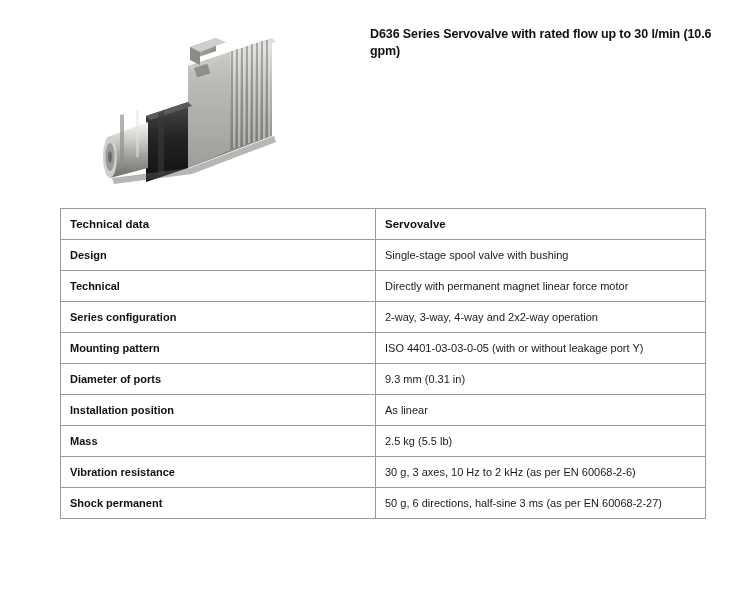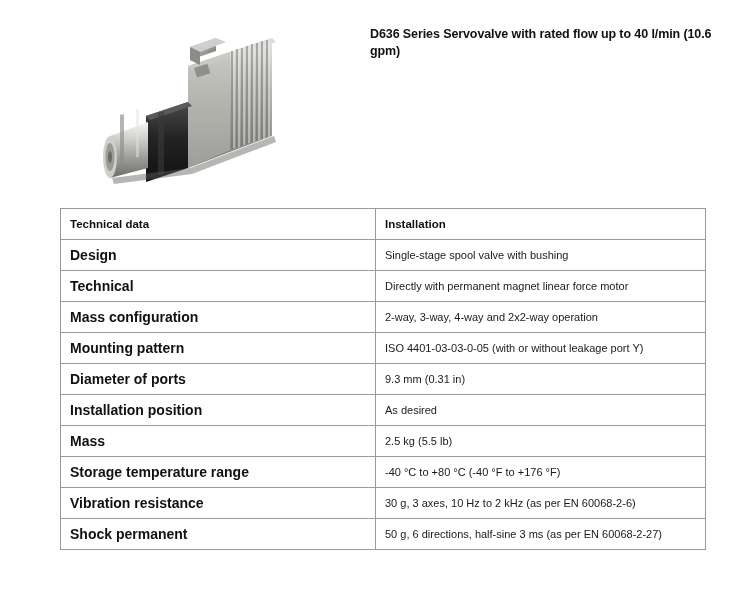--- a/index.html
+++ b/index.html
@@ -57,21 +57,21 @@
     text-align: left;
     vertical-align: middle;
     height: 16px;
   }
   .spec-table th {
     font-size: 11.5px;
     font-weight: bold;
     color: #111111;
   }
   .spec-table td.label {
-    font-size: 14px;
+    font-size: 11px;
     font-weight: bold;
     color: #111111;
     margin-left: 47px;
   }
   .spec-table td.value {
     font-size: 11px;
     font-weight: normal;
     color: #1a1a1a;
   }
 </style>
@@ -162,67 +162,63 @@
       <ellipse cx="70" cy="139" rx="4.5" ry="14" fill="#9b9b97"></ellipse>
       <ellipse cx="70" cy="139" rx="2" ry="6" fill="#6b6b68"></ellipse>
       <rect x="80" y="108" width="4" height="47" fill="#8c8c89" opacity="0.65" transform="skewY(-8)"></rect>
       <rect x="96" y="105" width="3" height="48" fill="#e3e3e0" opacity="0.5" transform="skewY(-8)"></rect>
     </g>
 
     <polygon points="72,160 150,150 234,118 236,124 152,156 74,166" fill="#5e5e5b" opacity="0.45"></polygon>
   </svg>
 </div>
 
-<div class="product-heading">D636 Series Servovalve with rated flow up to 40 l/min (10.6 gpm)</div>
+<div class="product-heading">D636 Series Servovalve with rated flow up to 30 l/min (10.6 gpm)</div>
 
 <table class="spec-table">
   <colgroup>
     <col class="col-label">
     <col class="col-value">
   </colgroup>
   <thead>
     <tr>
       <th>Technical data</th>
-      <th>Installation</th>
+      <th>Servovalve</th>
     </tr>
   </thead>
   <tbody>
     <tr>
       <td class="label">Design</td>
       <td class="value">Single-stage spool valve with bushing</td>
     </tr>
     <tr>
       <td class="label">Technical</td>
       <td class="value">Directly with permanent magnet linear force motor</td>
     </tr>
     <tr>
-      <td class="label">Mass configuration</td>
+      <td class="label">Series configuration</td>
       <td class="value">2-way, 3-way, 4-way and 2x2-way operation</td>
     </tr>
     <tr>
       <td class="label">Mounting pattern</td>
       <td class="value">ISO 4401-03-03-0-05 (with or without leakage port Y)</td>
     </tr>
     <tr>
       <td class="label">Diameter of ports</td>
       <td class="value">9.3 mm (0.31 in)</td>
     </tr>
     <tr>
       <td class="label">Installation position</td>
-      <td class="value">As desired</td>
+      <td class="value">As linear</td>
     </tr>
     <tr>
       <td class="label">Mass</td>
       <td class="value">2.5 kg (5.5 lb)</td>
     </tr>
     <tr>
-      <td class="label">Storage temperature range</td>
-      <td class="value">-40 °C to +80 °C (-40 °F to +176 °F)</td>
-    </tr>
-    <tr>
       <td class="label">Vibration resistance</td>
       <td class="value">30 g, 3 axes, 10 Hz to 2 kHz (as per EN 60068-2-6)</td>
     </tr>
     <tr>
       <td class="label">Shock permanent</td>
       <td class="value">50 g, 6 directions, half-sine 3 ms (as per EN 60068-2-27)</td>
     </tr>
   </tbody>
 </table>
 

